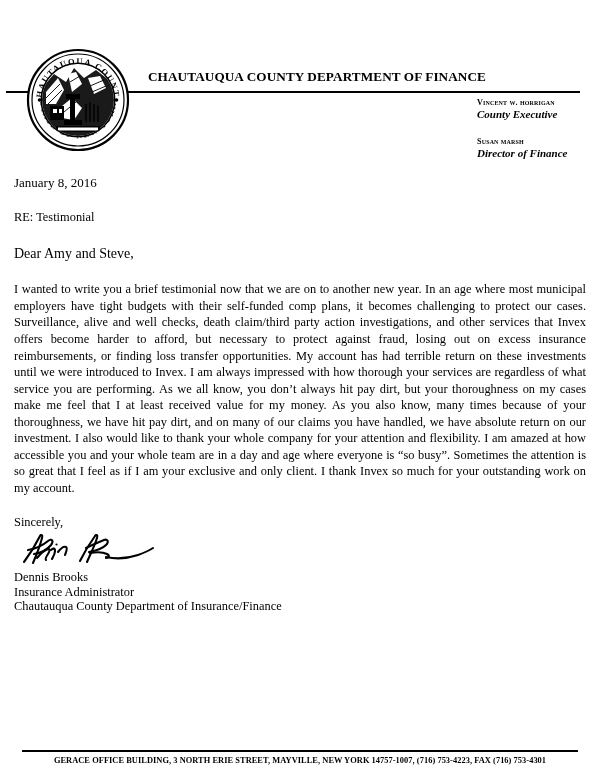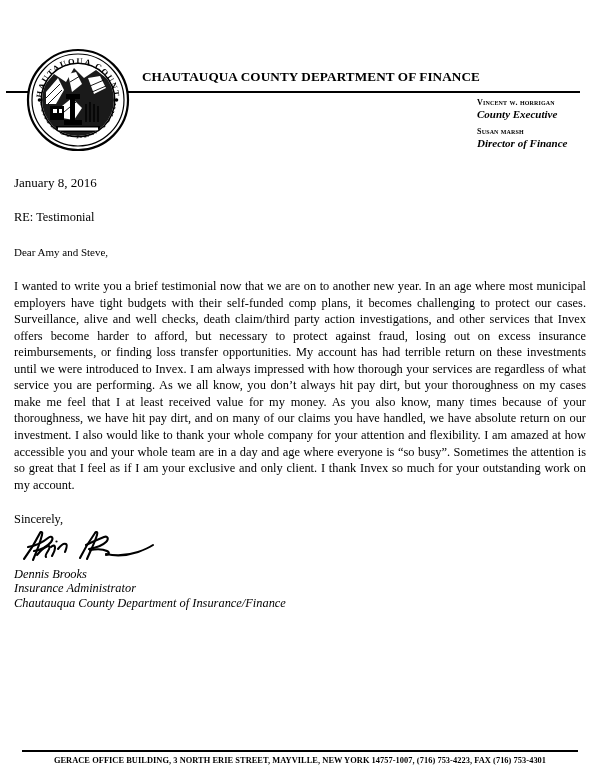--- a/index.html
+++ b/index.html
@@ -45,38 +45,38 @@
     position: absolute;
     left: 26px;
     top: 48px;
     width: 104px;
     height: 104px;
   }
   .seal svg { display: block; }
 
   .dept-title {
     position: absolute;
-    left: 142px;
+    left: 148px;
     top: 70px;
     font-family: "Liberation Serif", "DejaVu Serif", serif;
     font-weight: bold;
     font-size: 13.2px;
     letter-spacing: 0.1px;
     white-space: nowrap;
     line-height: 1.1;
   }
 
   .officials {
     position: absolute;
     left: 477px;
     top: 98px;
     width: 120px;
     line-height: 1.18;
   }
-  .official-block { margin-bottom: 6px; }
+  .official-block { margin-bottom: 16px; }
   .official-block:last-child { margin-bottom: 9px; }
   .official-name {
     font-weight: bold;
     font-size: 8.1px;
     letter-spacing: 0.15px;
     font-variant: small-caps;
     text-transform: lowercase;
     white-space: nowrap;
   }
   .official-name::first-letter { text-transform: uppercase; }
@@ -100,21 +100,21 @@
     font-size: 13px;
     line-height: 1.1;
     margin-bottom: 21px;
   }
   .re-line {
     font-size: 12.4px;
     line-height: 1.1;
     margin-bottom: 21px;
   }
   .salutation {
-    font-size: 11px;
+    font-size: 14px;
     line-height: 1.1;
     margin-bottom: 20px;
   }
   .paragraph {
     font-size: 12.4px;
     line-height: 16.55px;
     text-align: justify;
     text-justify: inter-word;
     margin: 0;
   }
@@ -131,21 +131,21 @@
     width: 150px;
     height: 38px;
   }
   .signature svg { display: block; }
 
   .signer {
     margin-top: 0px;
     font-size: 12.4px;
     line-height: 14.6px;
   }
-  .signer div { white-space: nowrap; font-style: italic; }
+  .signer div { white-space: nowrap; }
 
   
   .footer {
     position: absolute;
     left: 0;
     bottom: 0;
     width: 480px;
     height: 40px;
   }
   .footer-rule {

